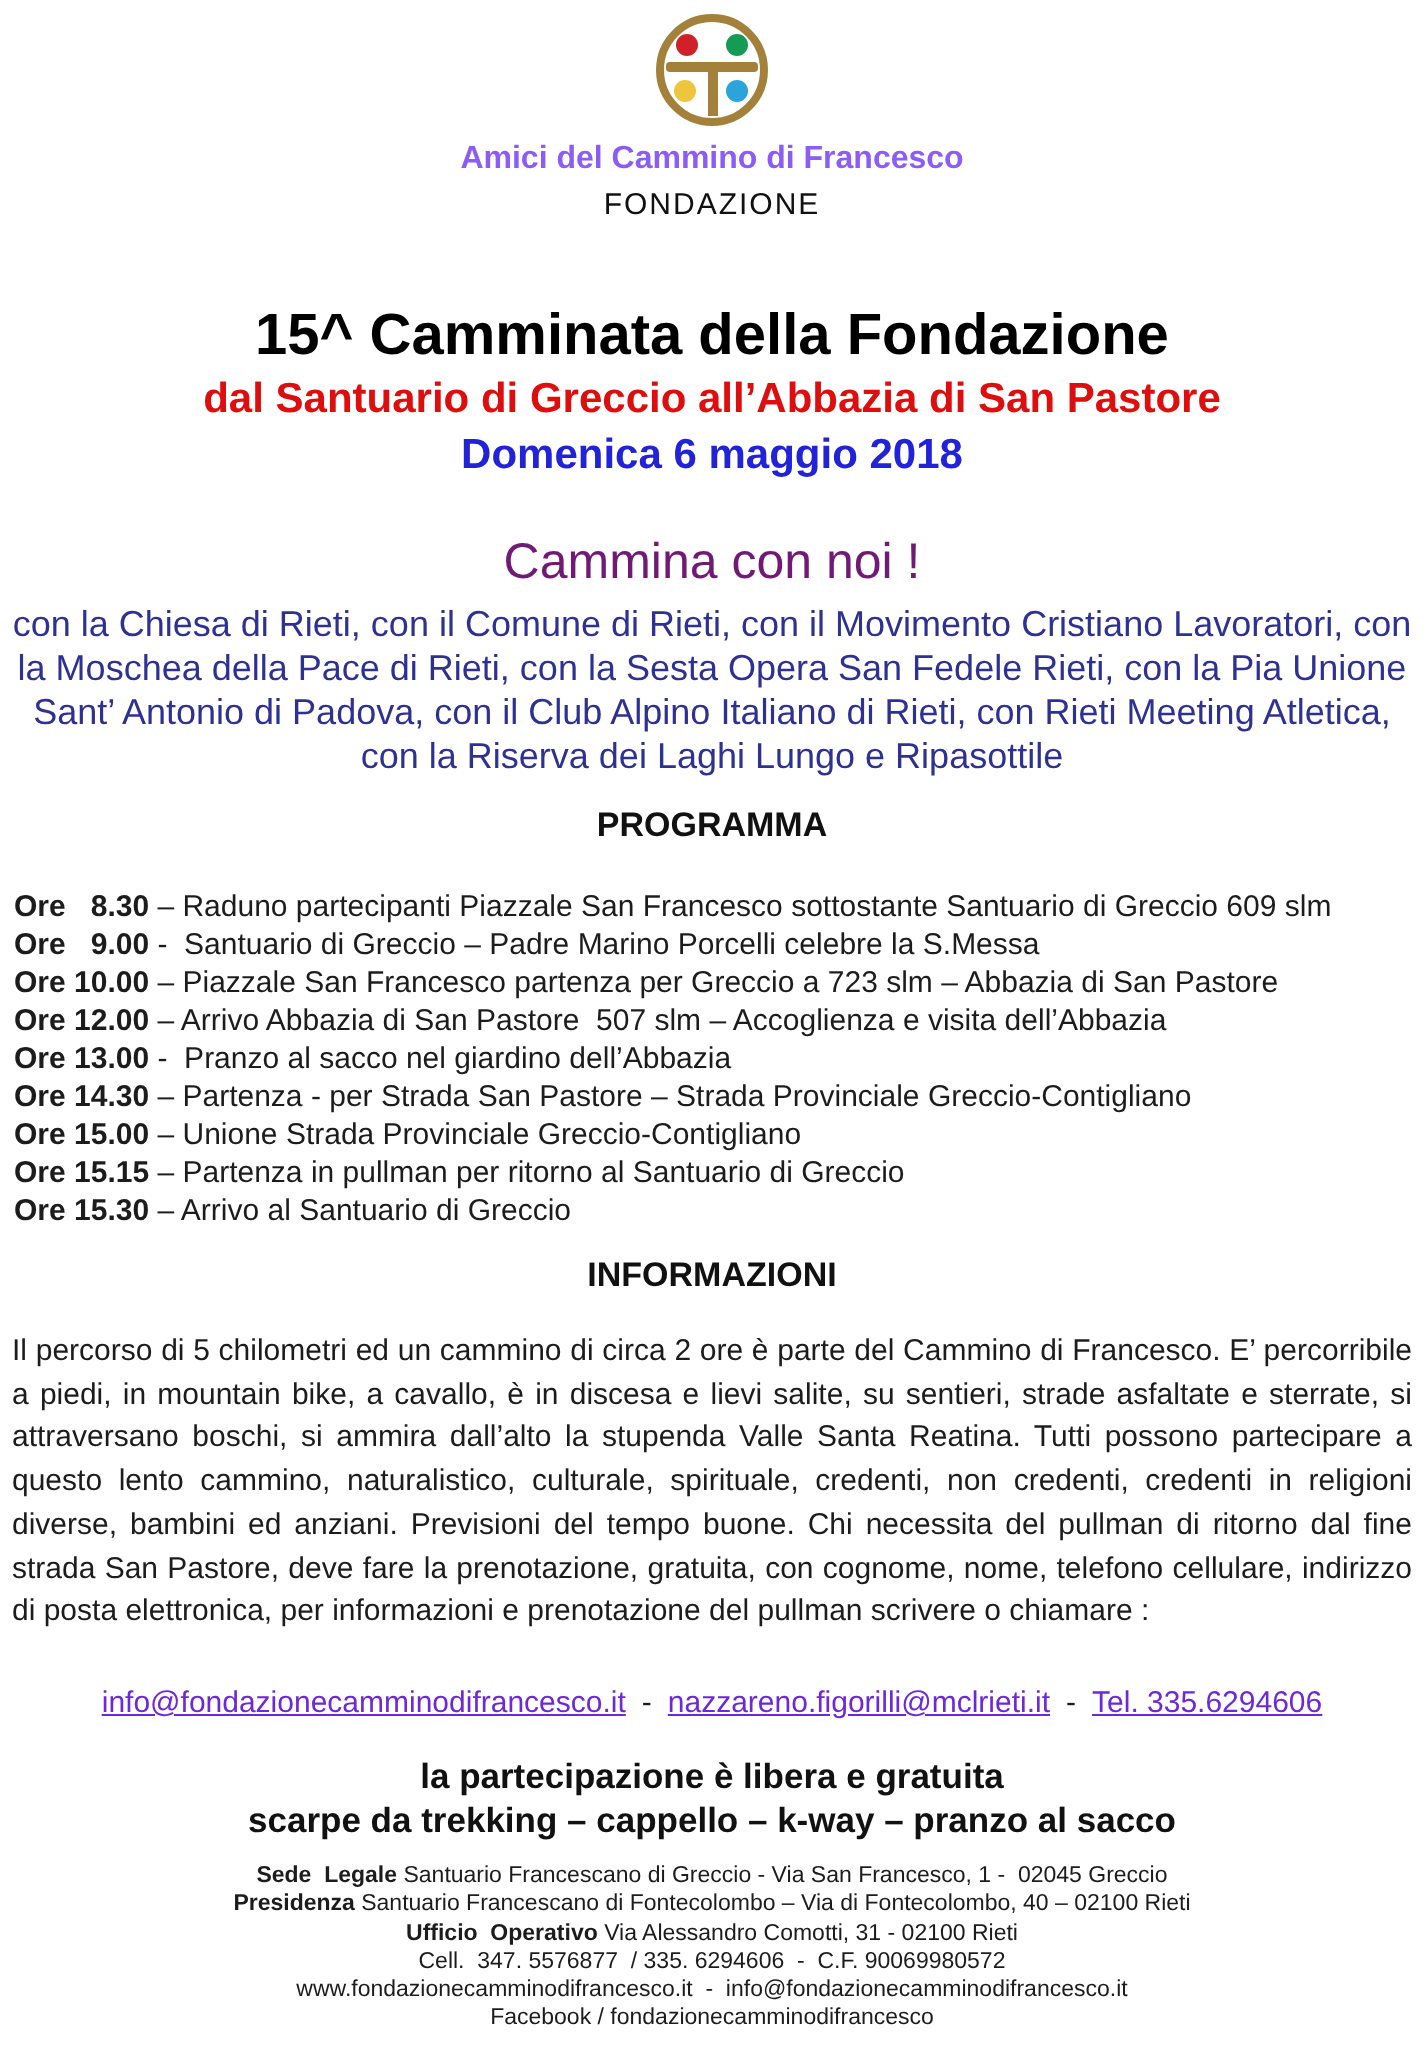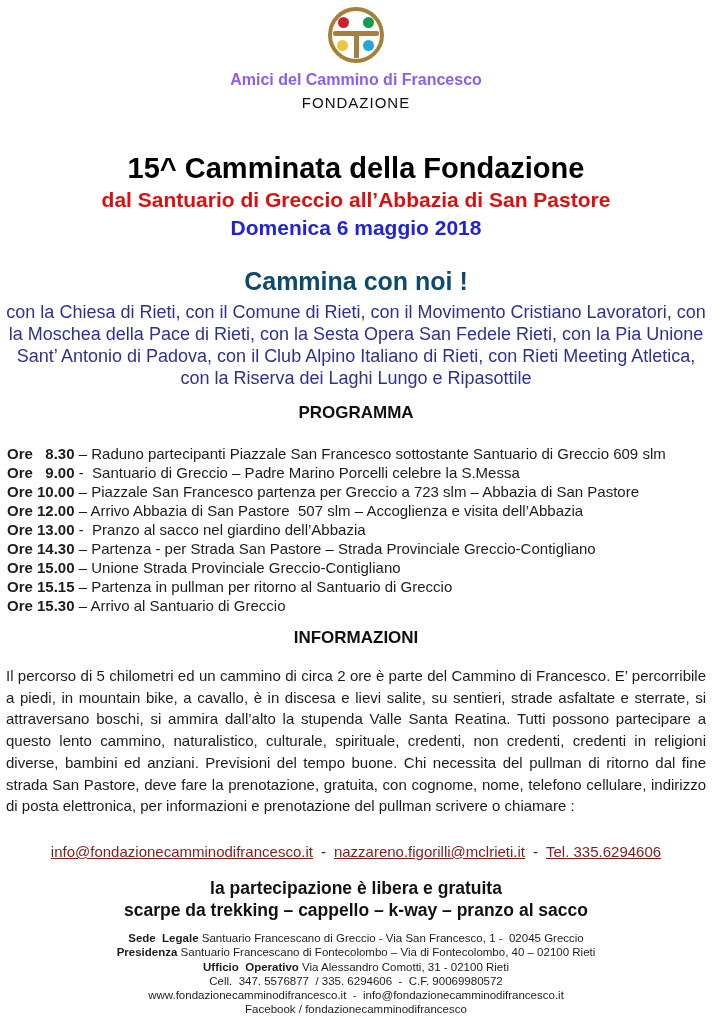--- a/index.html
+++ b/index.html
@@ -29,38 +29,38 @@
   .org-sub  { margin-top:5px; font-size:15px; letter-spacing:1px; color:#111; }
 
   
   .title-block { margin-top:41px; text-align:center; }
   .event-title { font-size:29px; line-height:33px; font-weight:bold; color:#000000; }
   .event-route { margin-top:3px; font-size:21px; line-height:24px; font-weight:bold; color:#de0e0e; }
   .event-date  { margin-top:4px; font-size:21px; line-height:24px; font-weight:bold; color:#2222d8; }
 
   
   .invite { margin-top:27px; text-align:center; }
-  .invite-heading { font-size:25px; line-height:29px; font-weight:bold; color:#0c4a6e; }
+  .invite-heading { font-size:25px; line-height:29px; font-weight:normal; color:#701a75; }
   .partners { margin-top:5px; padding:0 6px; font-size:18px; line-height:22px; color:#2e3192; }
 
   
   .program-heading { margin-top:14px; text-align:center; font-size:17px; font-weight:bold; color:#111; }
   .program-list { margin-top:21px; padding:0 7px; }
   .program-row { font-size:15px; line-height:19px; white-space:nowrap; }
   .program-time { font-weight:bold; white-space:pre; }
   .program-desc { white-space:pre; }
 
   
   .info-heading { margin-top:13px; text-align:center; font-size:17px; font-weight:bold; color:#111; }
   .info-body { margin-top:17px; padding:0 6px; font-size:15px; line-height:21.7px;
                text-align:justify; color:#1c1c1c; }
 
   
   .contacts { margin-top:26px; text-align:center; font-size:15px; }
-  .contact-link { color:#7f1d1d; text-decoration:underline; cursor:pointer; }
+  .contact-link { color:#6d28d9; text-decoration:underline; cursor:pointer; }
   .contact-sep { color:#1c1c1c; margin:0 8px; }
 
   
   .equipment { margin-top:17px; text-align:center; font-size:17.5px; line-height:22px;
                font-weight:bold; color:#111; }
 
   
   footer { position:absolute; left:0; right:0; top:931px; text-align:center;
            font-size:11.5px; line-height:14.3px; color:#1c1c1c; }
   .f-bold { font-weight:bold; }

